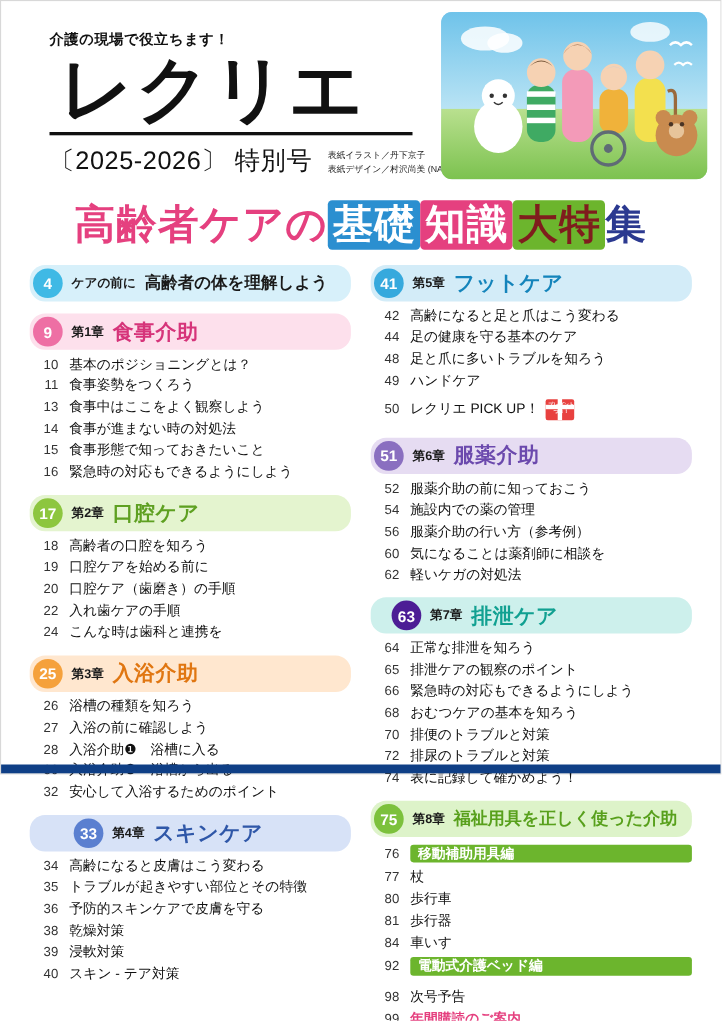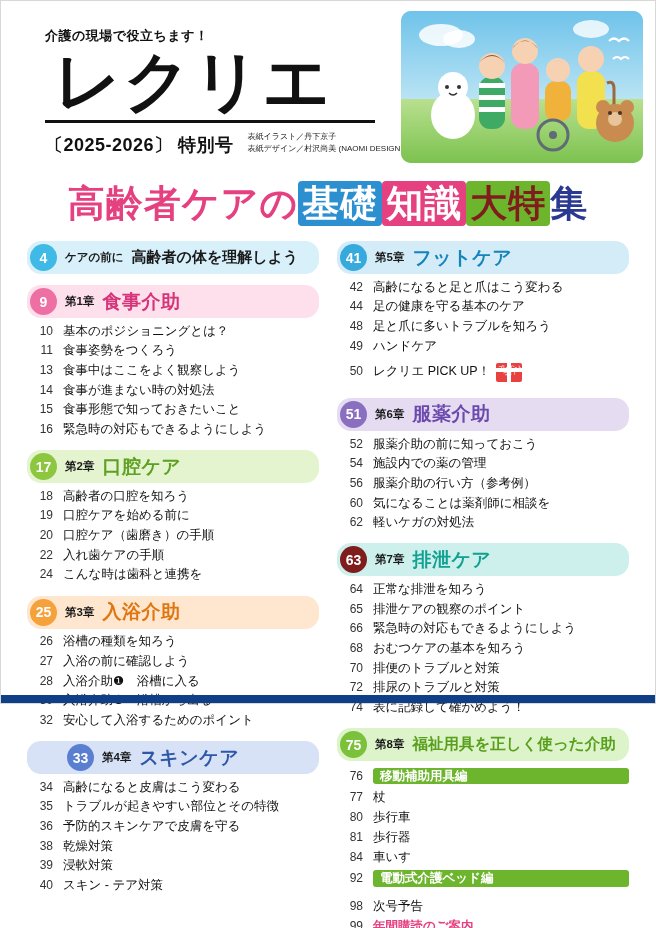--- a/index.html
+++ b/index.html
@@ -41,21 +41,21 @@
   .logo-underline {
     width: 330px; height: 3px; background: #111; margin: 4px 0 0 4px;
   }
   .issue-row {
     display: flex;
     align-items: flex-end;
     gap: 14px;
     margin: 8px 0 0 4px;
   }
   .issue-line {
-    font-size: 18px; font-weight: bold; color: #111; letter-spacing: 0.5px;
+    font-size: 23px; font-weight: normal; color: #111; letter-spacing: 0.5px;
   }
   .credits {
     font-size: 8px; color: #222; line-height: 1.5; padding-bottom: 2px;
   }
 
   
   .cover-photo {
     position: absolute;
     right: 12px; top: 10px;
     width: 242px; height: 152px;
@@ -146,21 +146,21 @@
 
   .t-skyb  .chap-head { background: #d3ecf8; }
   .t-skyb  .chip { background: #36a9dd; }
   .t-skyb  .chap-title { color: #1484bb; }
 
   .t-purple .chap-head { background: #e6dcf2; }
   .t-purple .chip { background: #8a6fc0; }
   .t-purple .chap-title { color: #6b49ad; }
 
   .t-teal  .chap-head { background: #cdf0ec; }
-  .t-teal  .chip { background: #7f1d1d; }
+  .t-teal  .chip { background: #4c1d95; margin-left: 16px; }
   .t-teal  .chap-title { color: #11a091; }
 
   .t-lgreen .chap-head { background: #ddf3c9; }
   .t-lgreen .chip { background: #7cc13c; }
 
   .items { padding: 0 0 0 4px; }
   .item {
     display: flex;
     align-items: baseline;
     gap: 10px;

